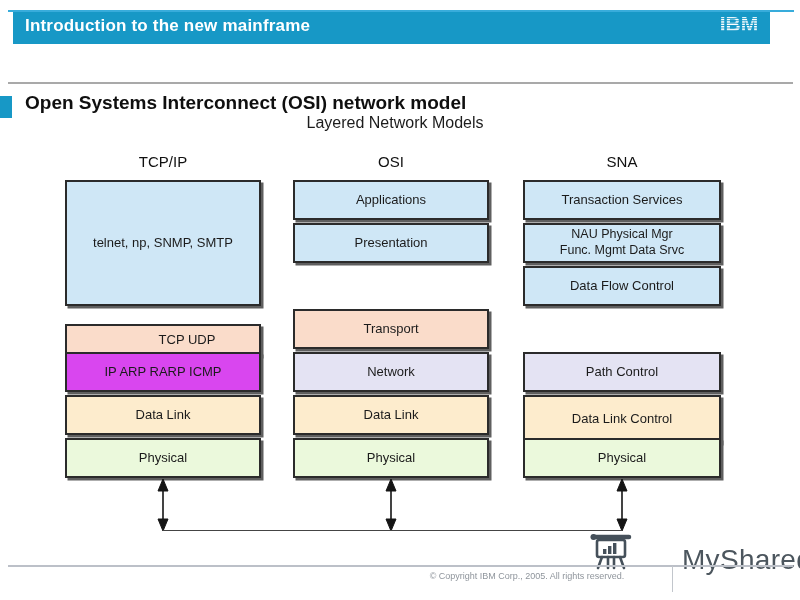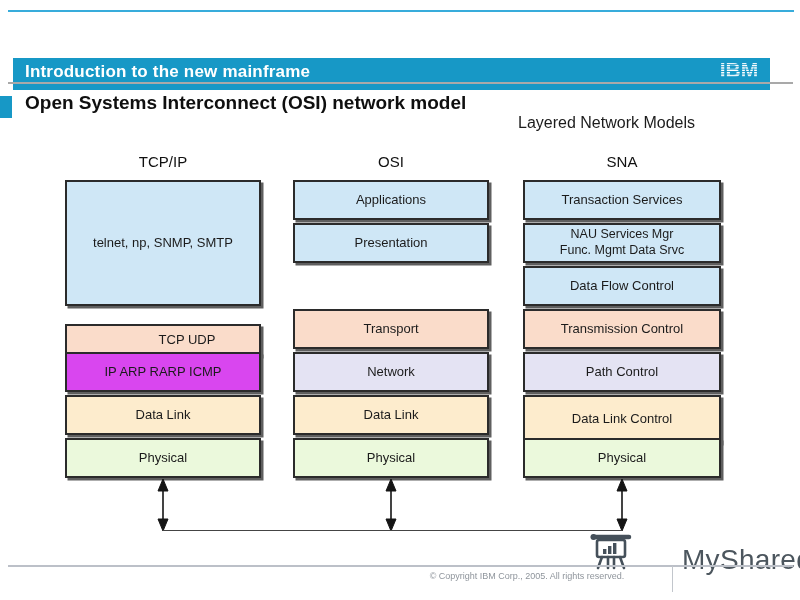--- a/index.html
+++ b/index.html
@@ -6,27 +6,26 @@
   html,body { background:#ffffff; }
   .page {
     position:relative; width:800px; height:600px; overflow:hidden;
     background:#ffffff; font-family:"Liberation Sans", sans-serif;
   }
   .top-rule { position:absolute; left:8px; top:10px; width:786px; height:2px; background:#38acdb; }
   .header-bar {
     position:absolute; left:13px; top:12px; width:757px; height:32px;
     background:#1798c6; display:flex; align-items:center; justify-content:space-between;
     padding:0 8px 4px 12px;
-    margin-top:46px;
   }
   .header-title { color:#ffffff; font-size:17px; font-weight:600; letter-spacing:0.2px; }
   .gray-rule { position:absolute; left:8px; top:82px; width:785px; height:2px; background:#a9a9a9; }
   .title-square { position:absolute; left:0; top:96px; width:12px; height:22px; background:#1798c6; }
   .slide-title { position:absolute; left:25px; top:92px; font-size:19px; font-weight:bold; color:#0f0f0f; }
-  .slide-subtitle { position:absolute; left:95px; top:114px; width:600px; text-align:right; font-size:16px; color:#1c1c1c; }
+  .slide-subtitle { position:absolute; left:95px; top:114px; width:600px; text-align:center; font-size:16px; color:#1c1c1c; }
 
   .column { position:absolute; top:150px; height:345px; }
   .col-0 { left:65px;  width:196px; }
   .col-1 { left:293px; width:196px;padding-left:30px; }
   .col-2 { left:523px; width:198px; }
   .col-title { position:absolute; top:3px; left:0; right:0; text-align:center; font-size:15px; color:#101010; }
   .layer {
     position:absolute; left:0; right:0;
     border:2px solid #2b2b2b; box-shadow:2.5px 2.5px 0 #5f5f5f;
     display:flex; flex-direction:column; align-items:center; justify-content:center;
@@ -95,25 +94,24 @@
         <div class="layer" style="top: 73px; height: 40px; background: rgb(207, 231, 246); border-color: rgb(43, 43, 43); box-shadow: rgb(95, 95, 95) 2.5px 2.5px 0px;">Presentation</div>
         <div class="layer" style="top: 159px; height: 40px; background: rgb(250, 220, 202); border-color: rgb(43, 43, 43); box-shadow: rgb(95, 95, 95) 2.5px 2.5px 0px;">Transport</div>
         <div class="layer" style="top: 202px; height: 40px; background: rgb(228, 227, 243); border-color: rgb(43, 43, 43); box-shadow: rgb(95, 95, 95) 2.5px 2.5px 0px;">Network</div>
         <div class="layer" style="top: 245px; height: 40px; background: rgb(253, 236, 205); border-color: rgb(43, 43, 43); box-shadow: rgb(95, 95, 95) 2.5px 2.5px 0px;">Data Link</div>
         <div class="layer" style="top: 288px; height: 40px; background: rgb(235, 249, 220); border-color: rgb(43, 43, 43); box-shadow: rgb(95, 95, 95) 2.5px 2.5px 0px;">Physical</div>
       </div>
       <div class="column col-2">
         <div class="col-title">SNA</div>
         <div class="layer" style="top: 30px; height: 40px; background: rgb(207, 231, 246); border-color: rgb(43, 43, 43); box-shadow: rgb(95, 95, 95) 2.5px 2.5px 0px;">Transaction Services</div>
         <div class="layer two-line" style="top: 73px; height: 40px; background: rgb(207, 231, 246); border-color: rgb(43, 43, 43); box-shadow: rgb(95, 95, 95) 2.5px 2.5px 0px;">
-          <div>NAU Services Mgr</div>
+          <div>NAU Physical Mgr</div>
           <div>Func. Mgmt Data Srvc</div>
         </div>
         <div class="layer" style="top: 116px; height: 40px; background: rgb(207, 231, 246); border-color: rgb(43, 43, 43); box-shadow: rgb(95, 95, 95) 2.5px 2.5px 0px;">Data Flow Control</div>
-        <div class="layer" style="top: 159px; height: 40px; background: rgb(250, 220, 202); border-color: rgb(43, 43, 43); box-shadow: rgb(95, 95, 95) 2.5px 2.5px 0px;">Transmission Control</div>
         <div class="layer" style="top: 202px; height: 40px; background: rgb(228, 227, 243); border-color: rgb(43, 43, 43); box-shadow: rgb(95, 95, 95) 2.5px 2.5px 0px;">Path Control</div>
         <div class="layer" style="top: 245px; height: 48px; background: rgb(253, 236, 205); border-color: rgb(43, 43, 43); box-shadow: rgb(95, 95, 95) 2.5px 2.5px 0px;">Data Link Control</div>
         <div class="layer" style="top: 288px; height: 40px; background: rgb(235, 249, 220); border-color: rgb(43, 43, 43); box-shadow: rgb(95, 95, 95) 2.5px 2.5px 0px;">Physical</div>
       </div>
     </div>
 
   <svg class="arrows-svg" width="800" height="600">
     <g stroke="#151515" fill="#151515">
       <line x1="163" y1="489" x2="163" y2="521" stroke-width="1.6"></line>
       <polygon points="163,479 158,491 168,491"></polygon>

